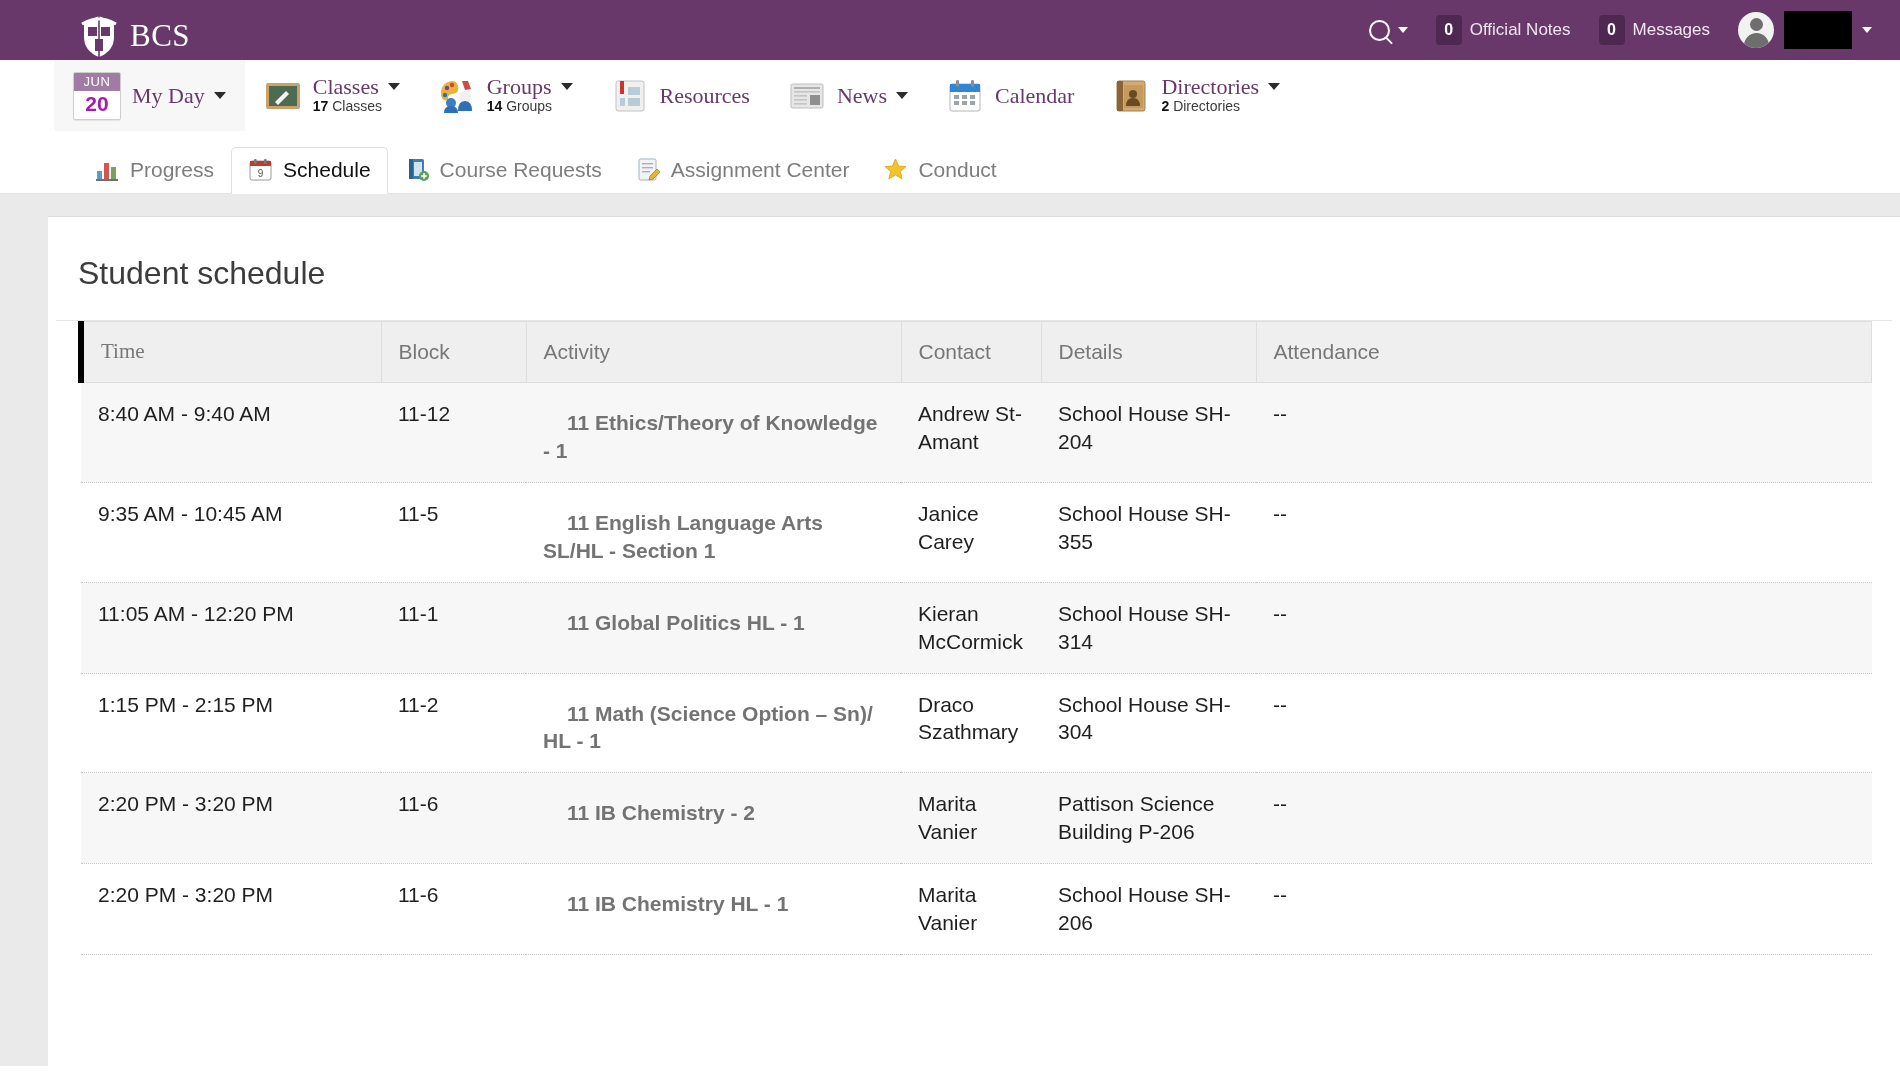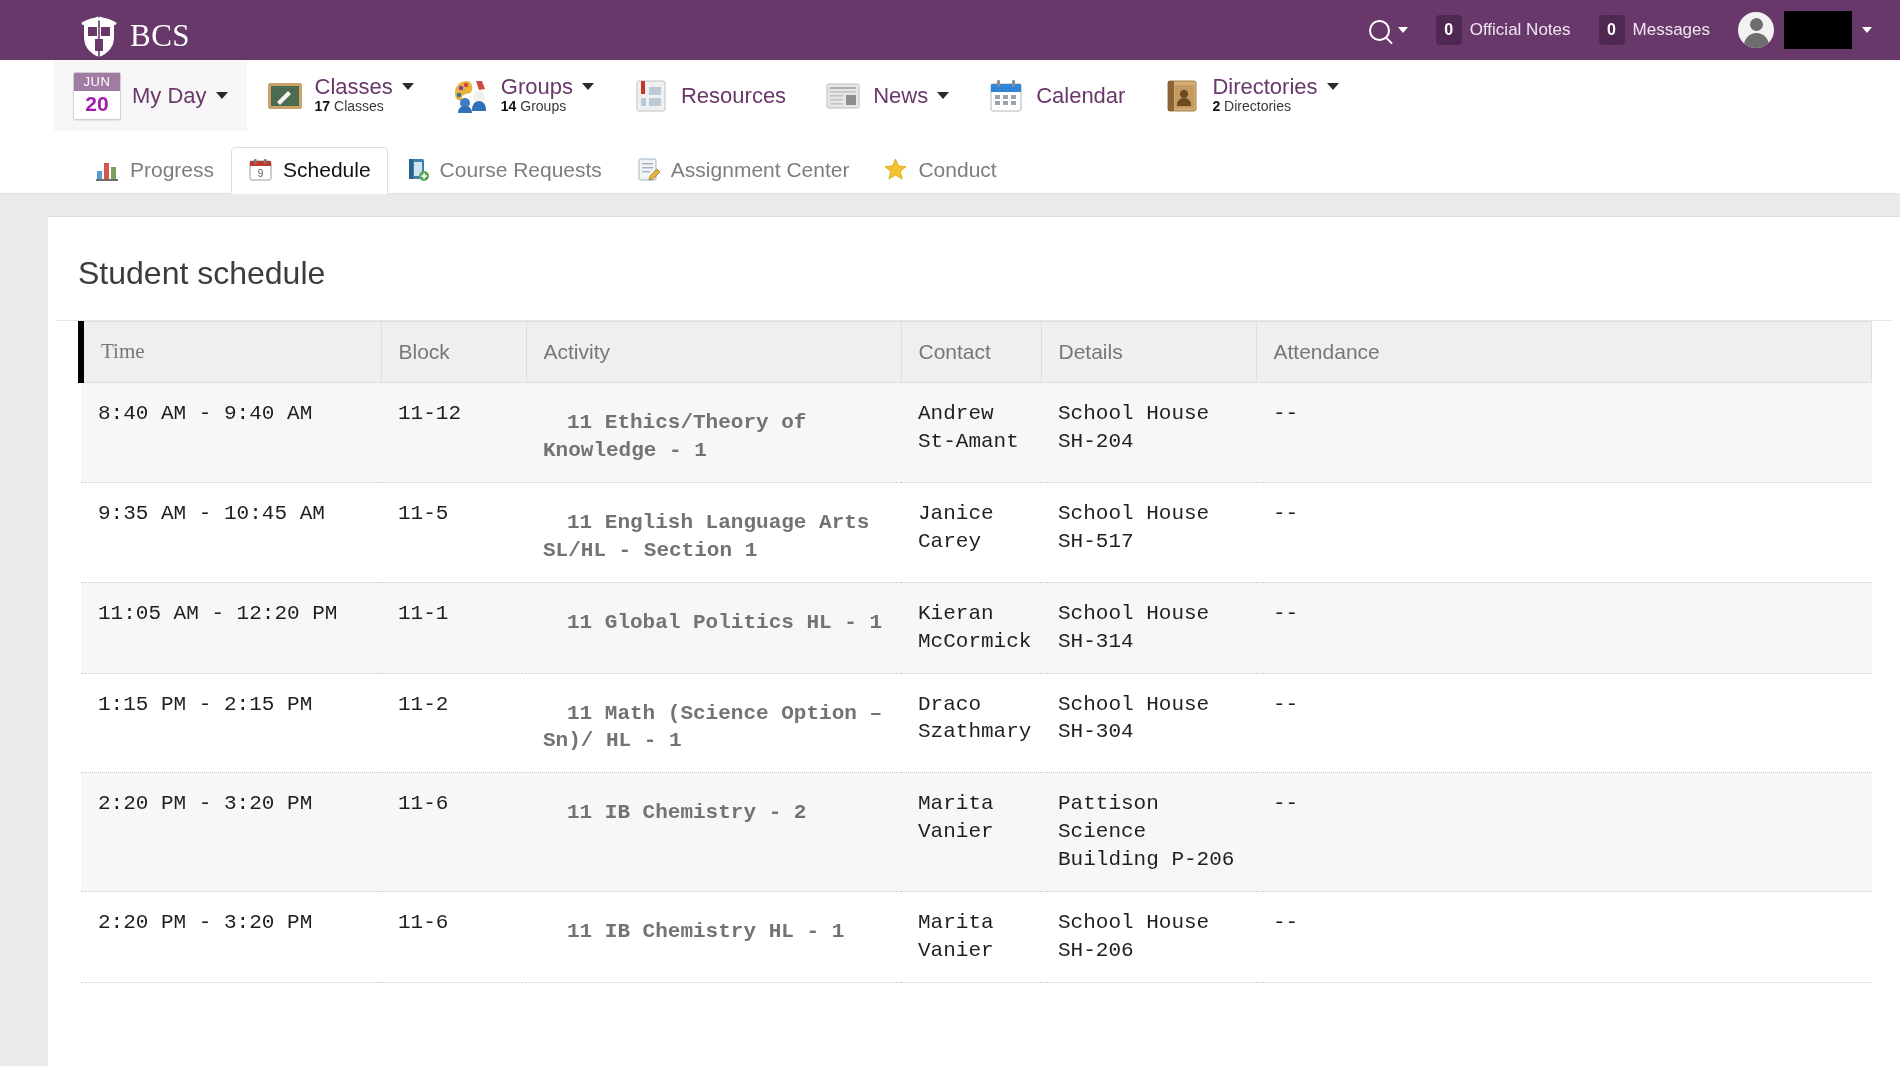--- a/index.html
+++ b/index.html
@@ -129,20 +129,21 @@
     padding: 0 19px;
     cursor: pointer;
     position: relative;
   }
   .nav-item.active { background: #f7f7f7; }
   .nav-label {
     color: #68386b;
     font-size: 22px;
     line-height: 1.05;
     white-space: nowrap;
+    font-family: Liberation Serif, serif;
   }
   .nav-sub {
     font-size: 14px;
     color: #3a3a3a;
     line-height: 1.25;
     white-space: nowrap;
   }
   .nav-sub b { color: #111; }
   .nav-text { display: flex; flex-direction: column; justify-content: center; }
   .nav-text-row { display: flex; align-items: center; gap: 9px; }
@@ -246,21 +247,20 @@
     border-bottom: 1px solid #dedede;
   }
   table.sched thead th:first-child { border-left: 6px solid #000000; font-family: Liberation Serif, serif; }
   table.sched tbody td {
     font-size: 21px;
     color: #1f1f1f;
     padding: 17px 14px 17px 17px;
     vertical-align: top;
     border-bottom: 1px dotted #c8c8c8;
     line-height: 1.33;
-    font-family: Liberation Mono, monospace;
   }
   table.sched tbody tr.alt td { background: #f7f7f7; }
   table.sched tbody td.link-cell { padding-top: 26px; }
   table.sched tbody td.link-cell a {
     color: #737373;
     font-weight: bold;
     text-decoration: none;
     cursor: pointer;
     margin-left: 24px;
   }
@@ -528,21 +528,21 @@
             <td class="link-cell"><a>11 Ethics/Theory of Knowledge - 1</a></td>
             <td>Andrew St-Amant</td>
             <td>School House SH-204</td>
             <td>--</td>
           </tr>
           <tr>
             <td>9:35 AM - 10:45 AM</td>
             <td>11-5</td>
             <td class="link-cell"><a>11 English Language Arts SL/HL - Section 1</a></td>
             <td>Janice Carey</td>
-            <td>School House SH-517</td>
+            <td>School House SH-355</td>
             <td>--</td>
           </tr>
           <tr class="alt">
             <td>11:05 AM - 12:20 PM</td>
             <td>11-1</td>
             <td class="link-cell"><a>11 Global Politics HL - 1</a></td>
             <td>Kieran McCormick</td>
             <td>School House SH-314</td>
             <td>--</td>
           </tr>

